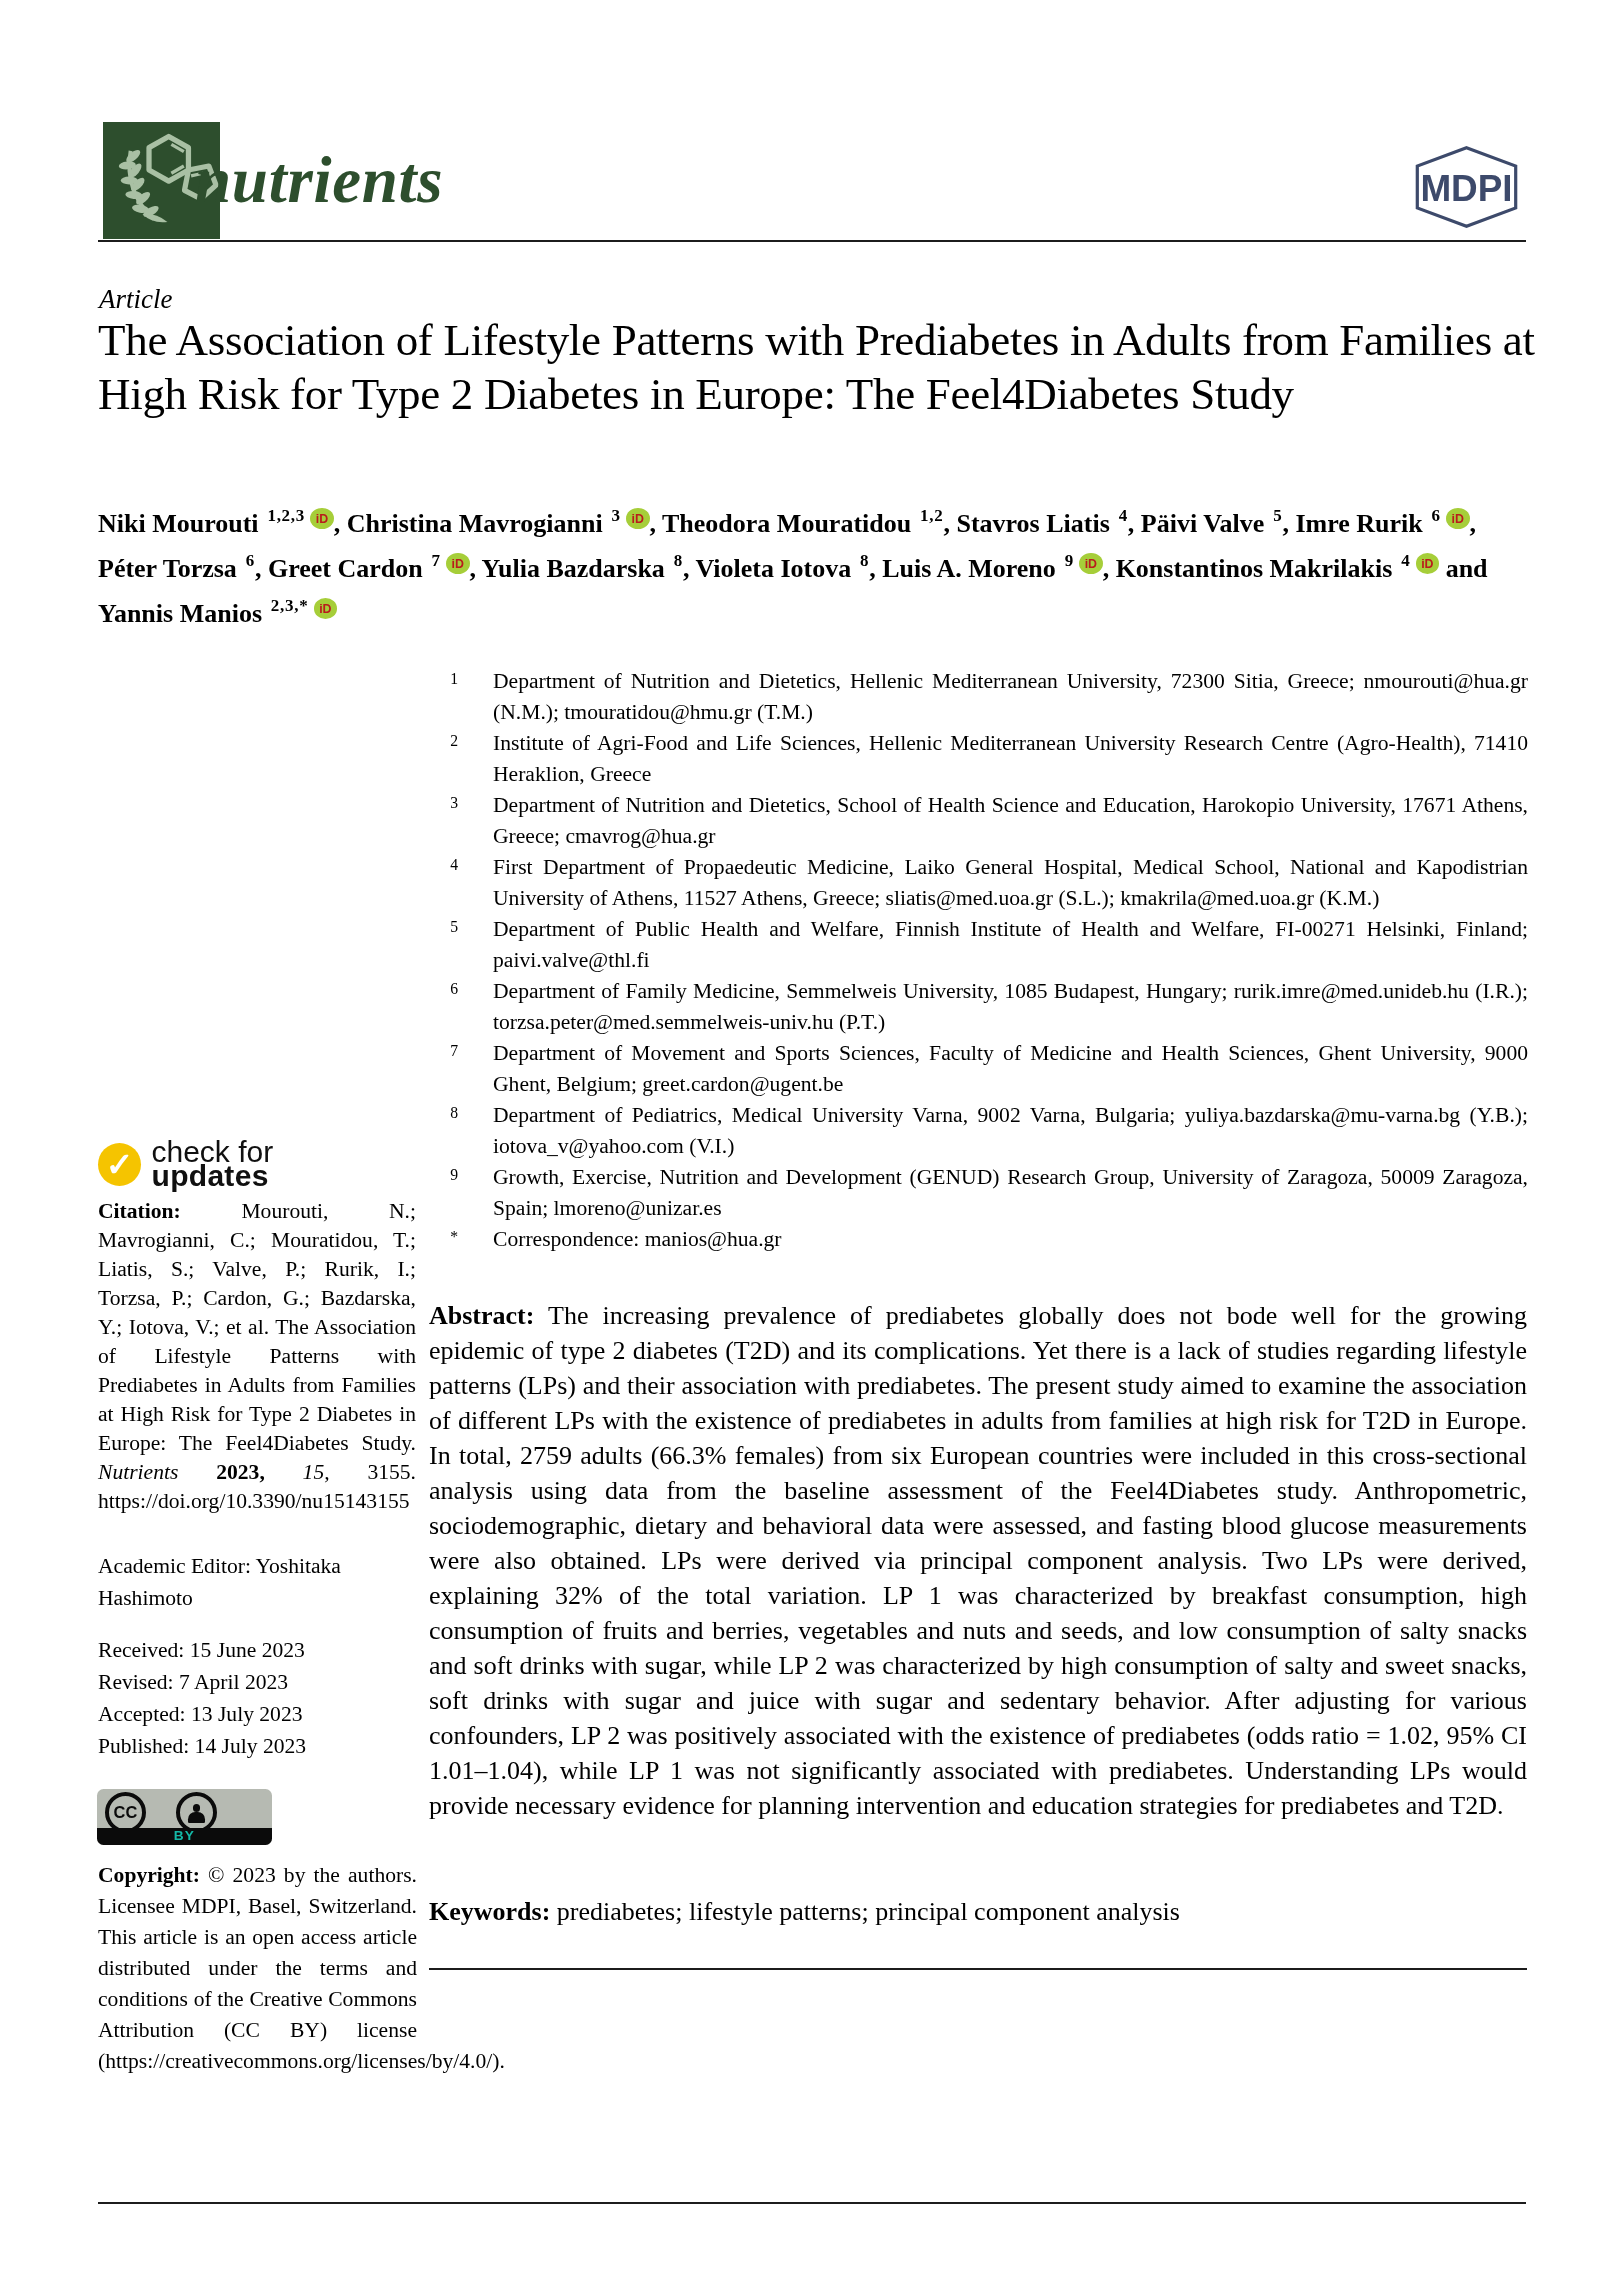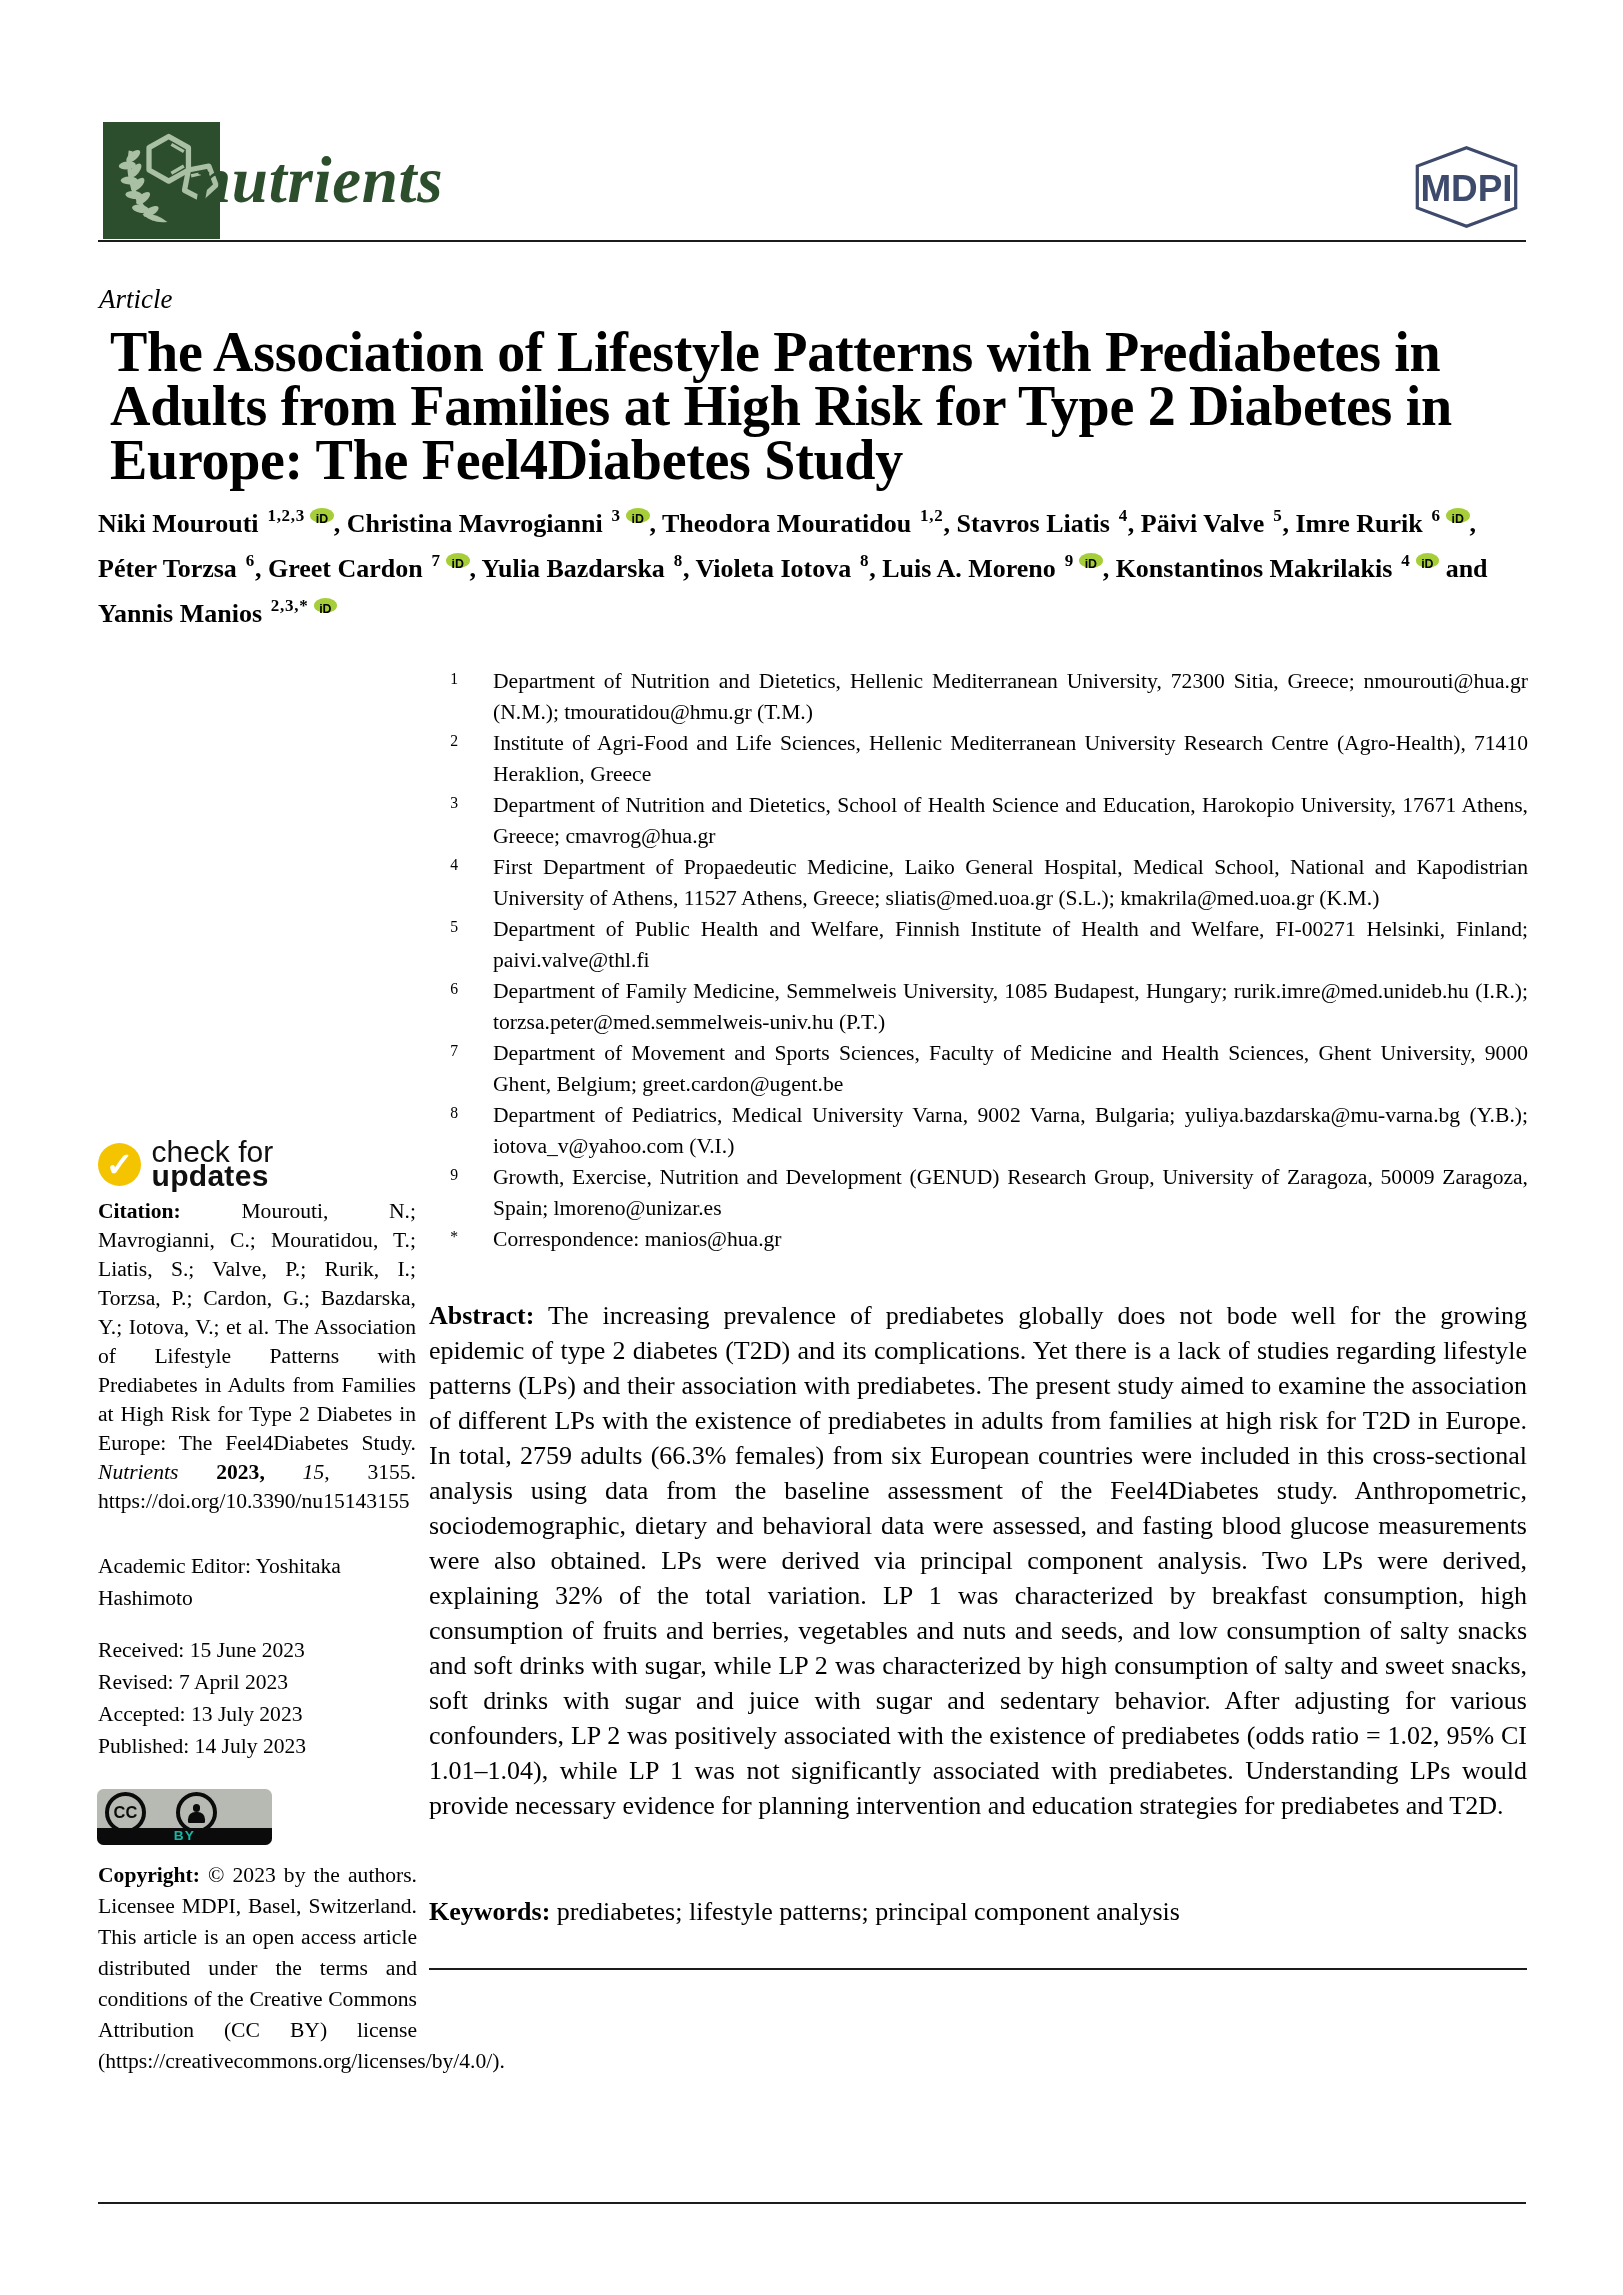--- a/index.html
+++ b/index.html
@@ -11,26 +11,26 @@
   .journal-name{position:absolute;left:195px;top:122px;height:117px;display:flex;align-items:center;
                 font-size:65px;font-style:italic;font-weight:600;color:var(--nutrients-green);letter-spacing:0.7px;}
   .mdpi-logo{position:absolute;left:1405px;top:144px;width:123px;height:86px;}
   .rule{position:absolute;height:0;border-top:2.6px solid #1c1c1c;}
   .rule-header{left:98px;top:240px;width:1428px;}
   .rule-footer{left:98px;top:2202px;width:1428px;}
   .rule-keywords{left:429px;top:1968px;width:1098px;border-top-width:2px;}
 
   
   .article-type{position:absolute;left:99px;top:284px;font-size:27px;font-style:italic;}
-  .title{position:absolute;left:98px;top:313px;width:1437px;margin:12px;font-size:56px;font-weight:bold;
+  .title{position:absolute;left:98px;top:313px;width:1437px;margin:0;font-size:45px;font-weight:normal;
          line-height:54px;letter-spacing:-0.3px;}
   .authors{position:absolute;left:98px;top:497px;width:1414px;font-size:26px;font-weight:bold;line-height:37px;}
   .a-sup{font-size:17px;vertical-align:11px;font-weight:bold;margin-left:3.9px;letter-spacing:0.7px;}
-  .orcid{display:inline-block;width:23.6px;height:15px;border-radius:50%;background:var(--orcid-green);
-         color:#000000;font-family:"Liberation Sans",sans-serif;font-size:12.4px;font-weight:bold;text-align:center;
+  .orcid{display:inline-block;width:23.6px;height:21px;border-radius:50%;background:var(--orcid-green);
+         color:#b91c1c;font-family:"Liberation Sans",sans-serif;font-size:12.4px;font-weight:bold;text-align:center;
          line-height:23.6px;margin-left:5.2px;vertical-align:9.2px;}
 
   
   .affiliations{position:absolute;left:445px;top:666px;width:1083px;}
   .aff-row{position:relative;padding-left:48px;font-size:21.6px;line-height:31px;text-align:justify;}
   .aff-num{position:absolute;left:5.2px;top:-2.6px;font-size:15.7px;}
 
   
   .abstract{position:absolute;left:429px;top:1298px;width:1098px;margin:0;font-size:26px;line-height:35px;text-align:justify;}
   .keywords{position:absolute;left:429px;top:1894px;width:1098px;margin:0;font-size:26px;line-height:35px;}

